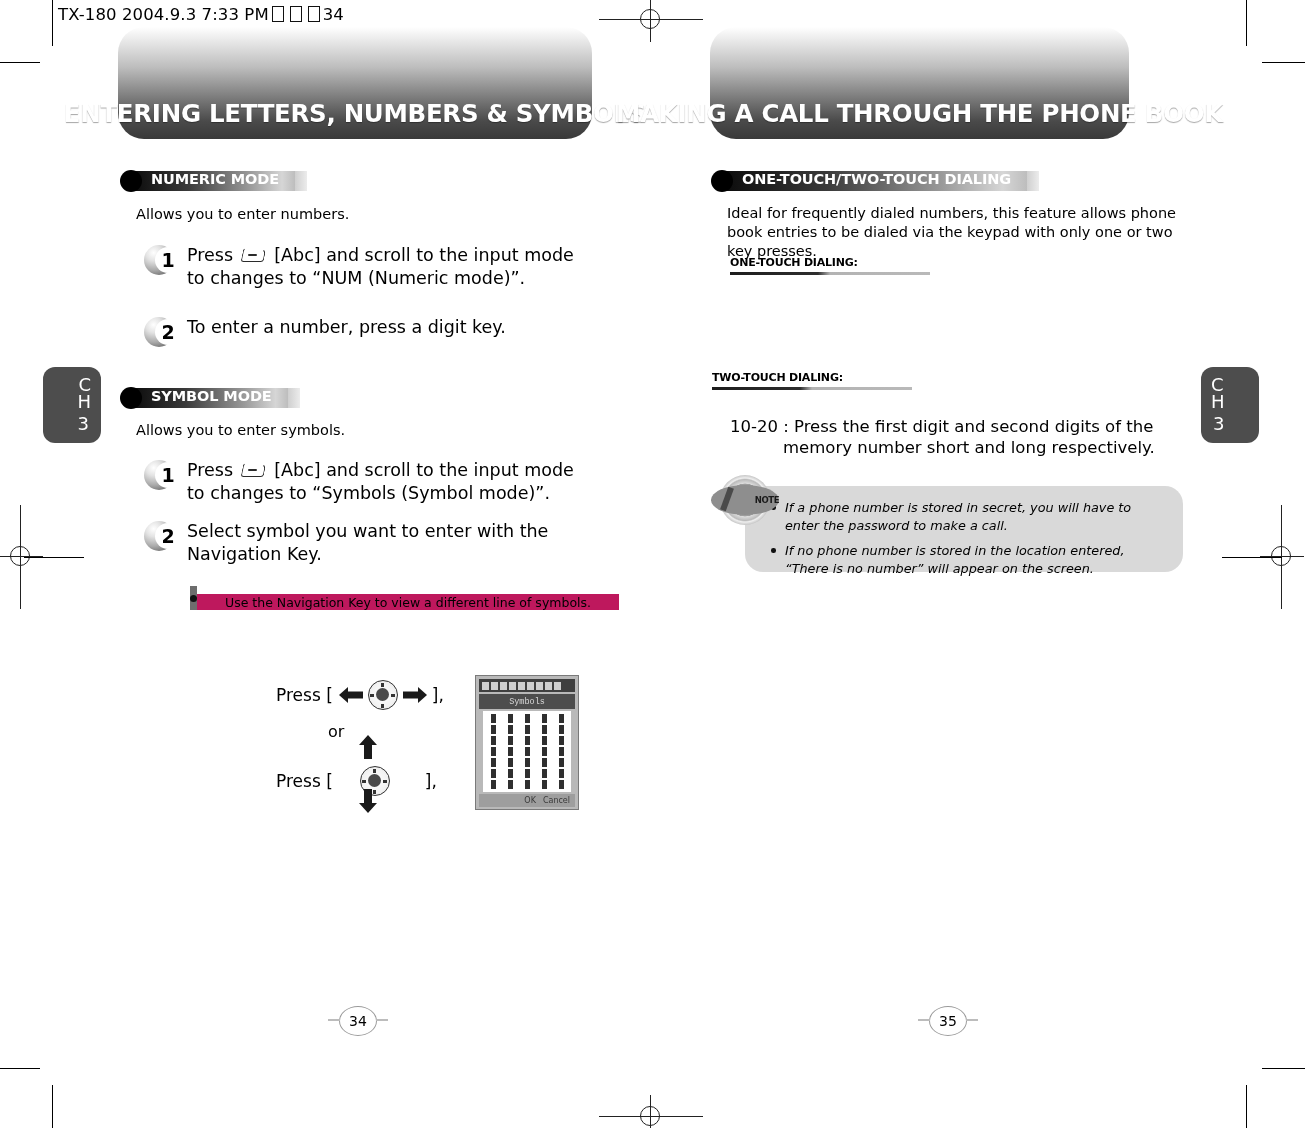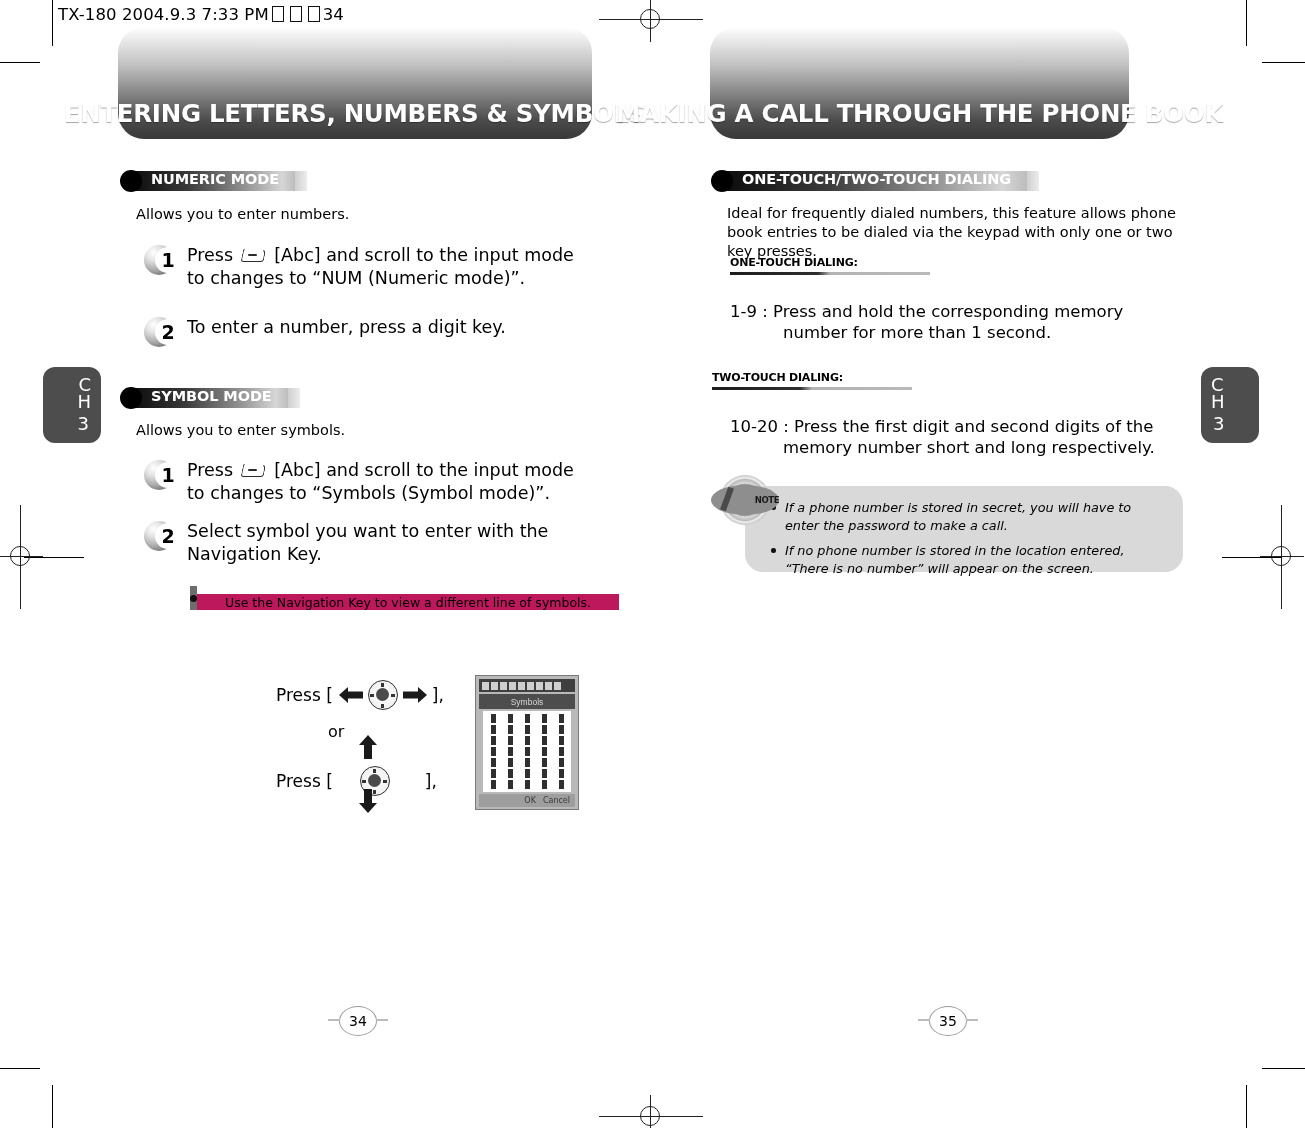--- a/index.html
+++ b/index.html
@@ -215,21 +215,21 @@
     position:absolute;background:#b9b9b9;border:1px solid #7a7a7a;
     box-sizing:border-box;padding:3px;
   }
   .phone .statusbar{
     height:13px;background:#3f3f3f;display:flex;align-items:center;gap:2px;padding:0 3px;
   }
   .phone .statusbar i{display:block;width:7px;height:8px;background:#cfcfcf;}
   .phone .titlebar{
     height:15px;background:#4d4d4d;display:flex;align-items:center;justify-content:center;
     color:#d8d8d8;font-size:8.5px;margin-top:2px;
-    font-family:Liberation Sans, sans-serif;
+    font-family:Liberation Mono, monospace;
   }
   .phone .grid{
     background:#ffffff;margin:2px 4px;padding:3px 2px;
     display:grid;grid-template-columns:repeat(5,1fr);gap:2px 1px;
   }
   .phone .grid i{
     display:block;height:9px;background:#2f2f2f;margin:0 auto;width:5px;
   }
   .phone .softbar{
     height:13px;background:#9e9e9e;display:flex;align-items:center;
@@ -497,25 +497,20 @@
       </div>
     <div class="tail"></div>
   </div>
 
   <div class="intro" style="left:727px;top:204px;width:452px;line-height:1.32;">Ideal for frequently dialed numbers, this feature allows phone book entries to be dialed via the keypad with only one or two key presses.</div>
 
   <div class="subhead" style="left:730px;top:256px;width:200px;">
     <div class="label">ONE-TOUCH DIALING:</div>
     <div class="rule"></div>
   </div>
-  <div class="dialline" style="left:730px;top:301px;width:450px;">
-    <span>1-9 :</span>
-    <span>Press and hold the corresponding memory</span>
-    <span class="ind">number for more than 1 second.</span>
-  </div>
 
   <div class="subhead" style="left:712px;top:371px;width:200px;">
     <div class="label">TWO-TOUCH DIALING:</div>
     <div class="rule"></div>
   </div>
   <div class="dialline" style="left:730px;top:416px;width:460px;">
     <span>10-20 :</span>
     <span>Press the first digit and second digits of the</span>
     <span class="ind">memory number short and long respectively.</span>
   </div>

